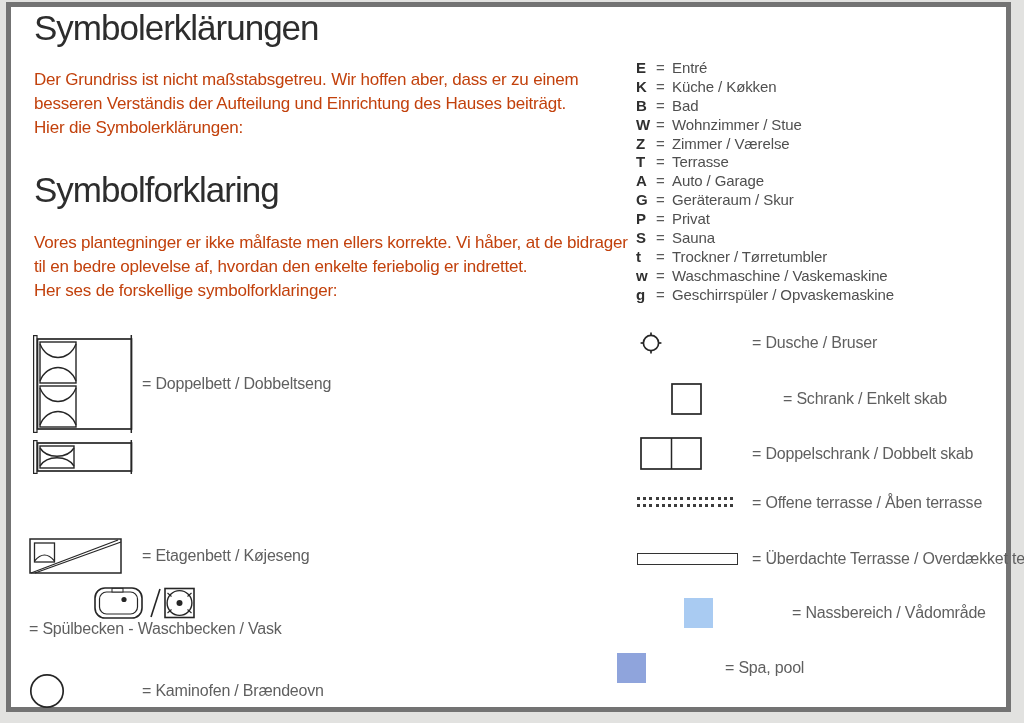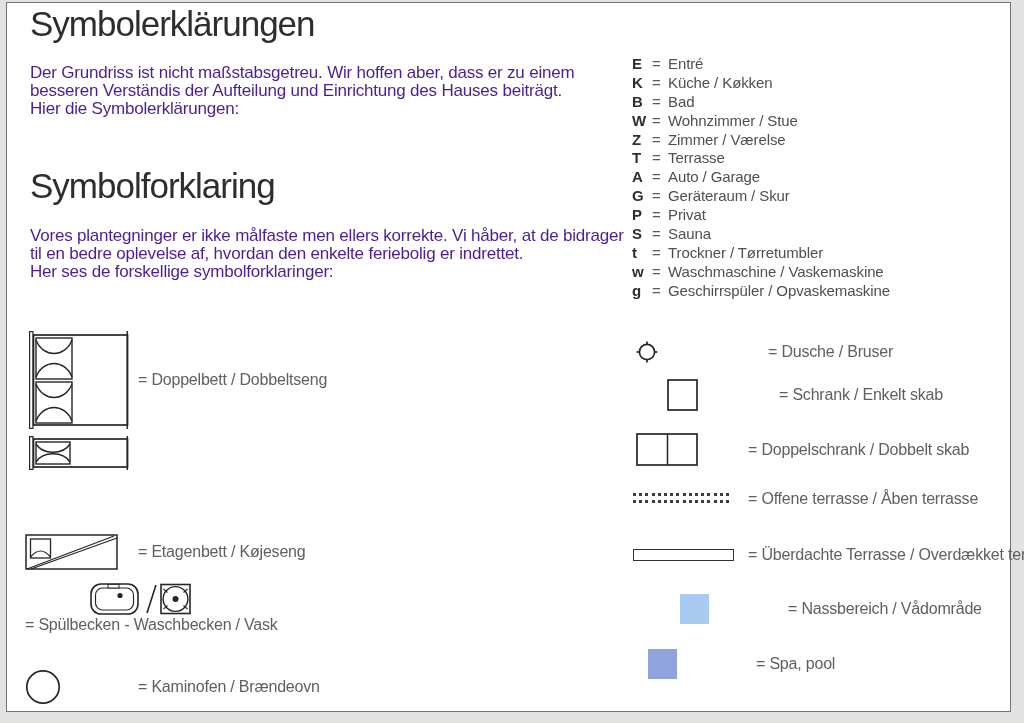--- a/index.html
+++ b/index.html
@@ -7,30 +7,30 @@
   body {
     background:#e2e2e0;
     font-family:"Liberation Sans", sans-serif;
     overflow:hidden;
     position:relative;
   }
   .page {
     position:absolute; left:6px; top:2px;
     width:1005px; height:710px;
     background:#ffffff;
-    border:1px solid #737373;
+    border:5px solid #737373;
   }
   .abs { position:absolute; }
 
   h1.doc-title {
     font-size:35px; font-weight:500; color:#2d2d2d;
     letter-spacing:-1px; line-height:44px; white-space:nowrap;
   }
   p.intro {
-    font-size:17px; color:#4c1d95; line-height:18px;
+    font-size:17px; color:#c2410c; line-height:24px;
     letter-spacing:-0.2px; white-space:pre-line;
   }
 
   
   .abbr-list { left:625px; top:51px; }
   .abbr-row { display:flex; height:18.9px; align-items:center; font-size:15px; letter-spacing:-0.1px; }
   .abbr-letter { width:20px; font-weight:bold; color:#2f2f2f; }
   .abbr-eq { width:16px; color:#5a5a5a; }
   .abbr-text { color:#4f4f4f; white-space:nowrap; }
 
@@ -205,21 +205,21 @@
 
   <div class="legend-row left-col abs" style="left:18px; top:666px; height:36px;">
     <span class="sym">
       <svg width="36" height="36" viewBox="0 0 36 36" fill="none" stroke="#262626">
         <circle cx="18" cy="18" r="16.2" stroke-width="1.7"></circle>
       </svg>
     </span>
     <span class="legend-label">= Kaminofen / Brændeovn</span>
   </div>
 
-  <div class="legend-row right-col abs" style="left:629px; top:338px; height:22px;gap:20px;">
+  <div class="legend-row right-col abs" style="left:629px; top:325px; height:22px;">
     <span class="sym">
       <svg width="22" height="22" viewBox="0 0 22 22" fill="none" stroke="#262626">
         <circle cx="11" cy="11" r="7.6" stroke-width="1.7"></circle>
         <line x1="11" y1="0.6" x2="11" y2="3.6" stroke-width="1.7"></line>
         <line x1="11" y1="18.4" x2="11" y2="21.4" stroke-width="1.7"></line>
         <line x1="0.6" y1="11" x2="3.6" y2="11" stroke-width="1.7"></line>
         <line x1="18.4" y1="11" x2="21.4" y2="11" stroke-width="1.7"></line>
       </svg>
     </span>
     <span class="legend-label">= Dusche / Bruser</span>
@@ -261,20 +261,20 @@
     <span class="legend-label">= Überdachte Terrasse / Overdækket terrasse</span>
   </div>
 
   <div class="legend-row right-col abs" style="left:633px; top:591px; height:30px;margin-left:40px;">
     <span class="sym" style="width:108px;">
       <span class="swatch" id="wet-swatch" style="background: rgb(169, 203, 242);"></span>
     </span>
     <span class="legend-label">= Nassbereich / Vådområde</span>
   </div>
 
-  <div class="legend-row right-col abs" style="left:633px; top:646px; height:30px;padding-left:8px;">
+  <div class="legend-row right-col abs" style="left:598px; top:646px; height:30px;padding-left:8px;">
     <span class="sym" style="width:108px;">
       <span class="swatch" id="spa-swatch" style="background: rgb(143, 164, 220);"></span>
     </span>
     <span class="legend-label">= Spa, pool</span>
   </div>
 
 </div>
 
 </body></html>

